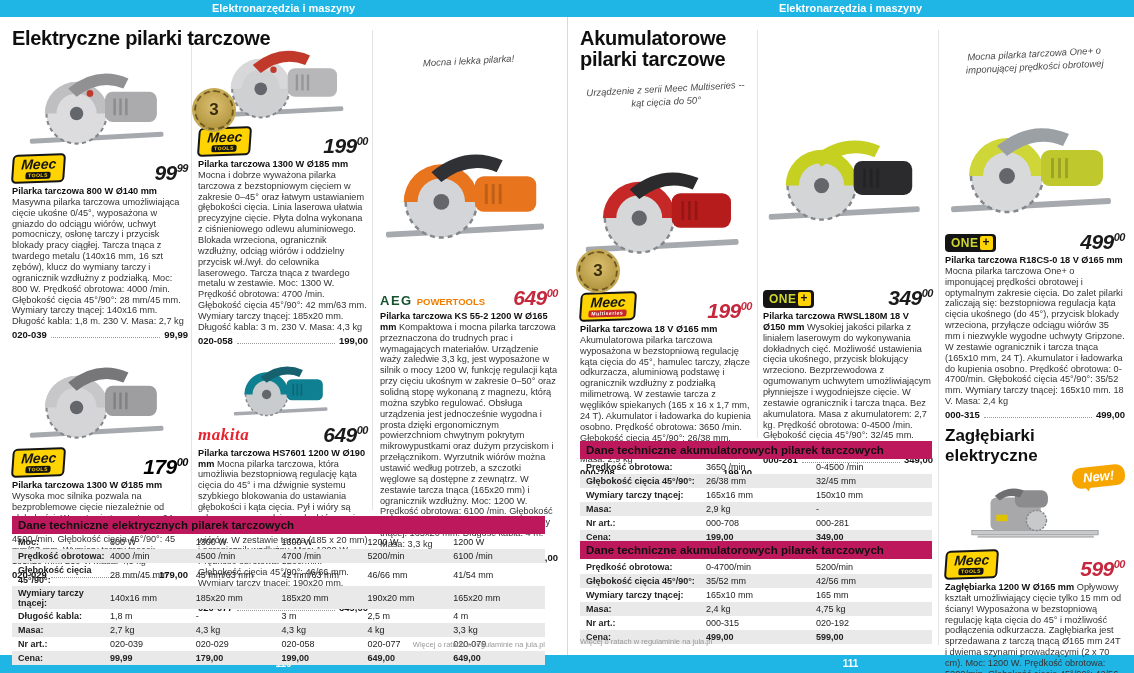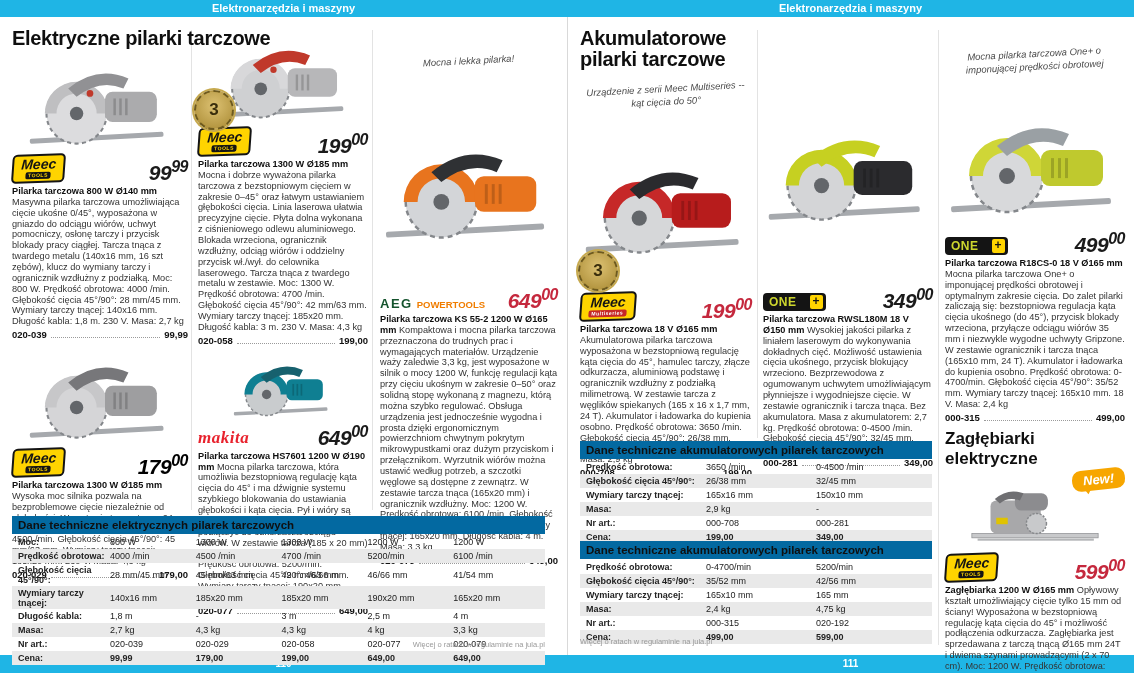--- a/index.html
+++ b/index.html
@@ -14,50 +14,50 @@
   .vline{position:absolute;width:1px;background:#e3e3e3}
   
   .h1{position:absolute;font-size:20px;font-weight:bold;color:#0f0f0f;letter-spacing:-0.3px;line-height:1.05}
   .h2{font-size:17px;font-weight:bold;color:#0f0f0f;margin:6px 0 4px}
   
   .col{position:absolute}
   .prod-img{display:flex;align-items:flex-end;justify-content:center}
   .prod-img svg{width:100%;height:92%}
   .brandrow{display:flex;justify-content:space-between;align-items:flex-end;margin-top:2px}
   .price{font-weight:bold;font-style:italic;font-size:21px;letter-spacing:-0.5px;line-height:1}
-  .price sup{font-size:16px;vertical-align:super}
+  .price sup{font-size:11px;vertical-align:super}
   .desc{font-size:9.2px;line-height:1.18;color:#333;margin:3px 0 2px;text-align:left}
   .desc b{color:#0f0f0f}
   .artline{display:flex;align-items:flex-end;font-size:9.5px;font-weight:bold;color:#111;margin-bottom:6px}
   .leader{flex:1;border-bottom:1.5px dotted #9a9a9a;margin:0 4px 2px}
   .note{font-style:italic;color:#4b4b4b;font-size:9.5px;line-height:1.35;transform:rotate(-3deg);text-align:center}
   
   .meec{display:inline-flex;flex-direction:column;align-items:center;background:#ffd400;border:2px solid #141414;
         border-radius:5px;padding:1px 7px 2px;transform:skewX(-6deg) rotate(-2deg);line-height:1}
   .meec-n{font-weight:bold;font-style:italic;font-size:14px;color:#141414}
   .meec-s{font-size:5px;font-weight:bold;background:#141414;color:#ffd400;padding:1px 3px;border-radius:2px;margin-top:1px;letter-spacing:.5px}
   .meec-s.multi{background:#c62828;color:#fff}
   .makita{font-family:"Liberation Serif",serif;font-weight:bold;font-style:italic;font-size:17px;color:#e8222d;letter-spacing:.5px}
   .aeg{display:inline-flex;gap:4px;align-items:baseline}
   .aeg-n{font-weight:bold;font-size:13px;color:#14532d;letter-spacing:1.5px}
   .aeg-s{font-weight:bold;font-size:9.5px;color:#f07d00}
-  .onep{display:inline-flex;align-items:center;background:#141414;border-radius:4px;padding:2px 3px 2px 6px;gap:13px}
+  .onep{display:inline-flex;align-items:center;background:#141414;border-radius:4px;padding:2px 3px 2px 6px;gap:1px}
   .onep-one{color:#cdd62e;font-weight:bold;font-size:12px;letter-spacing:.5px}
   .onep-plus{background:#ffd400;color:#141414;font-weight:bold;font-size:12px;padding:0 3px;border-radius:2px;line-height:1.1}
   
   .badge3{position:absolute;width:36px;height:36px;border-radius:50%;z-index:3;
           background:radial-gradient(circle at 50% 38%,#dcc172,#a98a33);
           border:2px dashed #6e5a1d;box-shadow:0 0 0 2px #c6a94e;
           display:flex;align-items:center;justify-content:center;font-weight:bold;font-size:17px;color:#3a2e0c}
   .newbadge{position:absolute;background:#f7a600;color:#fff;font-weight:bold;font-style:italic;font-size:13px;
             padding:3px 11px;border-radius:9px;transform:rotate(-6deg);z-index:3}
   .newbadge:after{content:"";position:absolute;left:9px;bottom:-9px;border:6px solid transparent;border-top:9px solid #f7a600}
   
   .ttable{position:absolute;font-size:9px;color:#222}
-  .tt-head{background:#0369a1;font-weight:bold;font-size:11.5px;color:#0f0f0f;padding:3px 6px;margin-bottom:1px}
+  .tt-head{background:#be185d;font-weight:bold;font-size:11.5px;color:#0f0f0f;padding:3px 6px;margin-bottom:1px}
   .tt-row{display:flex;align-items:center;padding:1.5px 6px;min-height:11px}
   .tt-row.alt{background:#e9e9e9}
   .tt-label{font-weight:bold;flex:0 0 92px}
   .ttable.wide-label .tt-label{flex:0 0 120px}
   .tt-val{flex:1}
   .tt-row.cena .tt-val{font-weight:bold}
   .finance{position:absolute;font-size:7.5px;color:#9a9a9a}
 </style>
 </head>
 <body>

